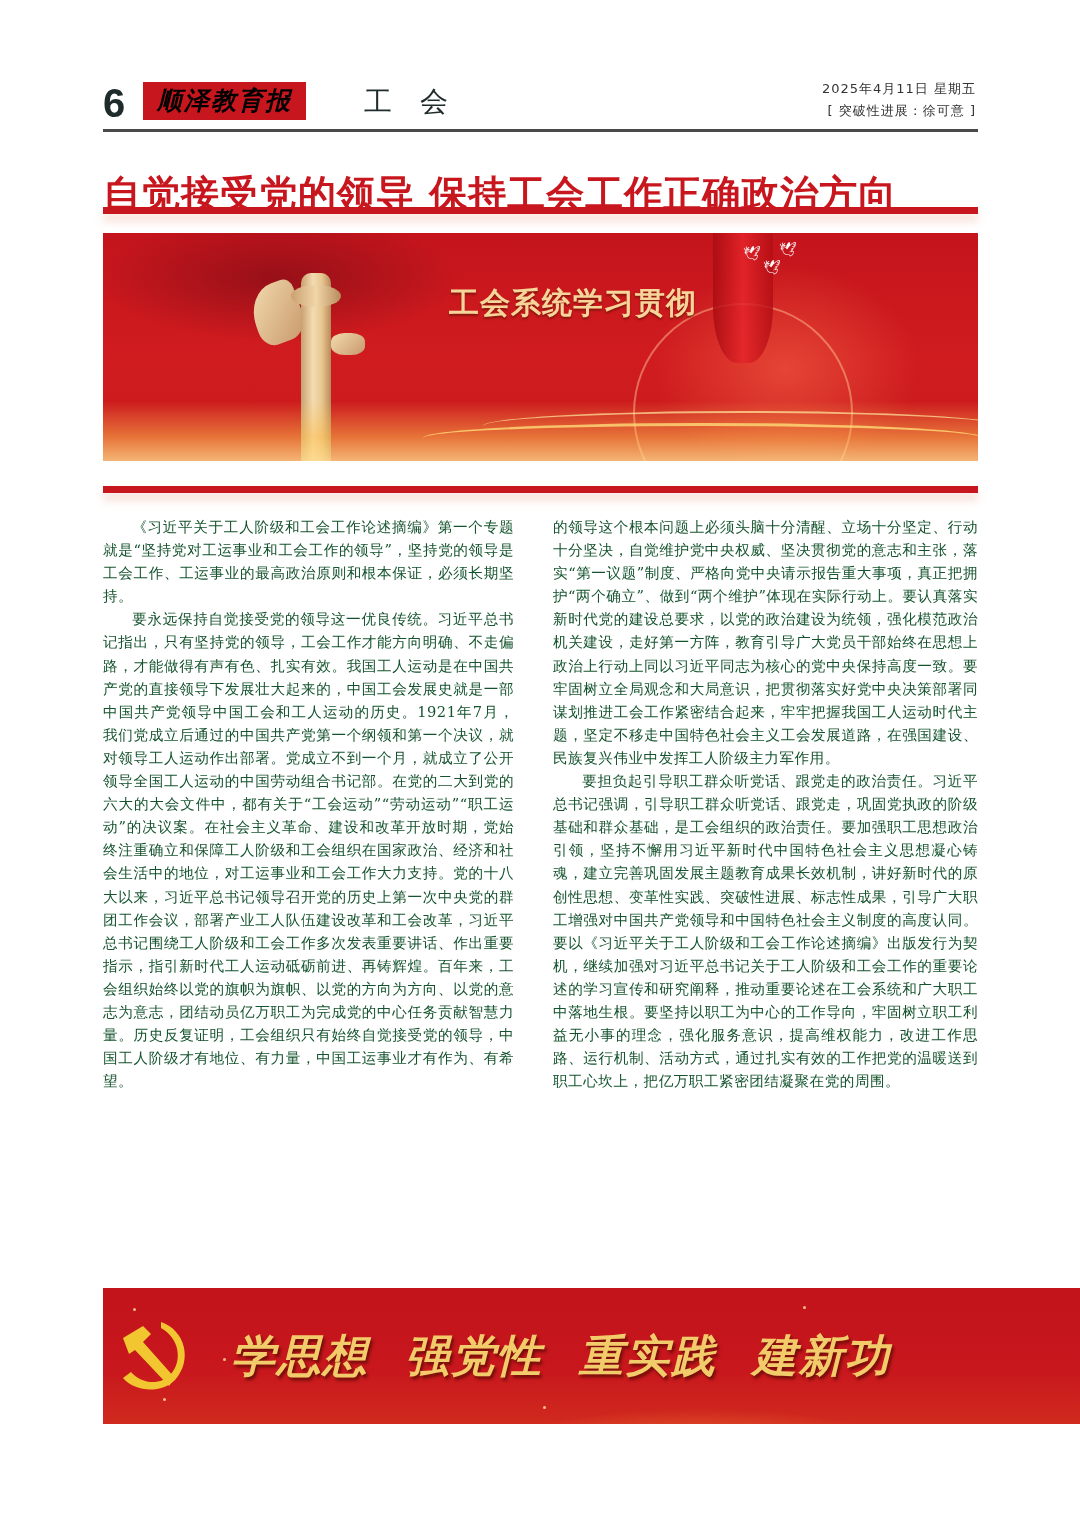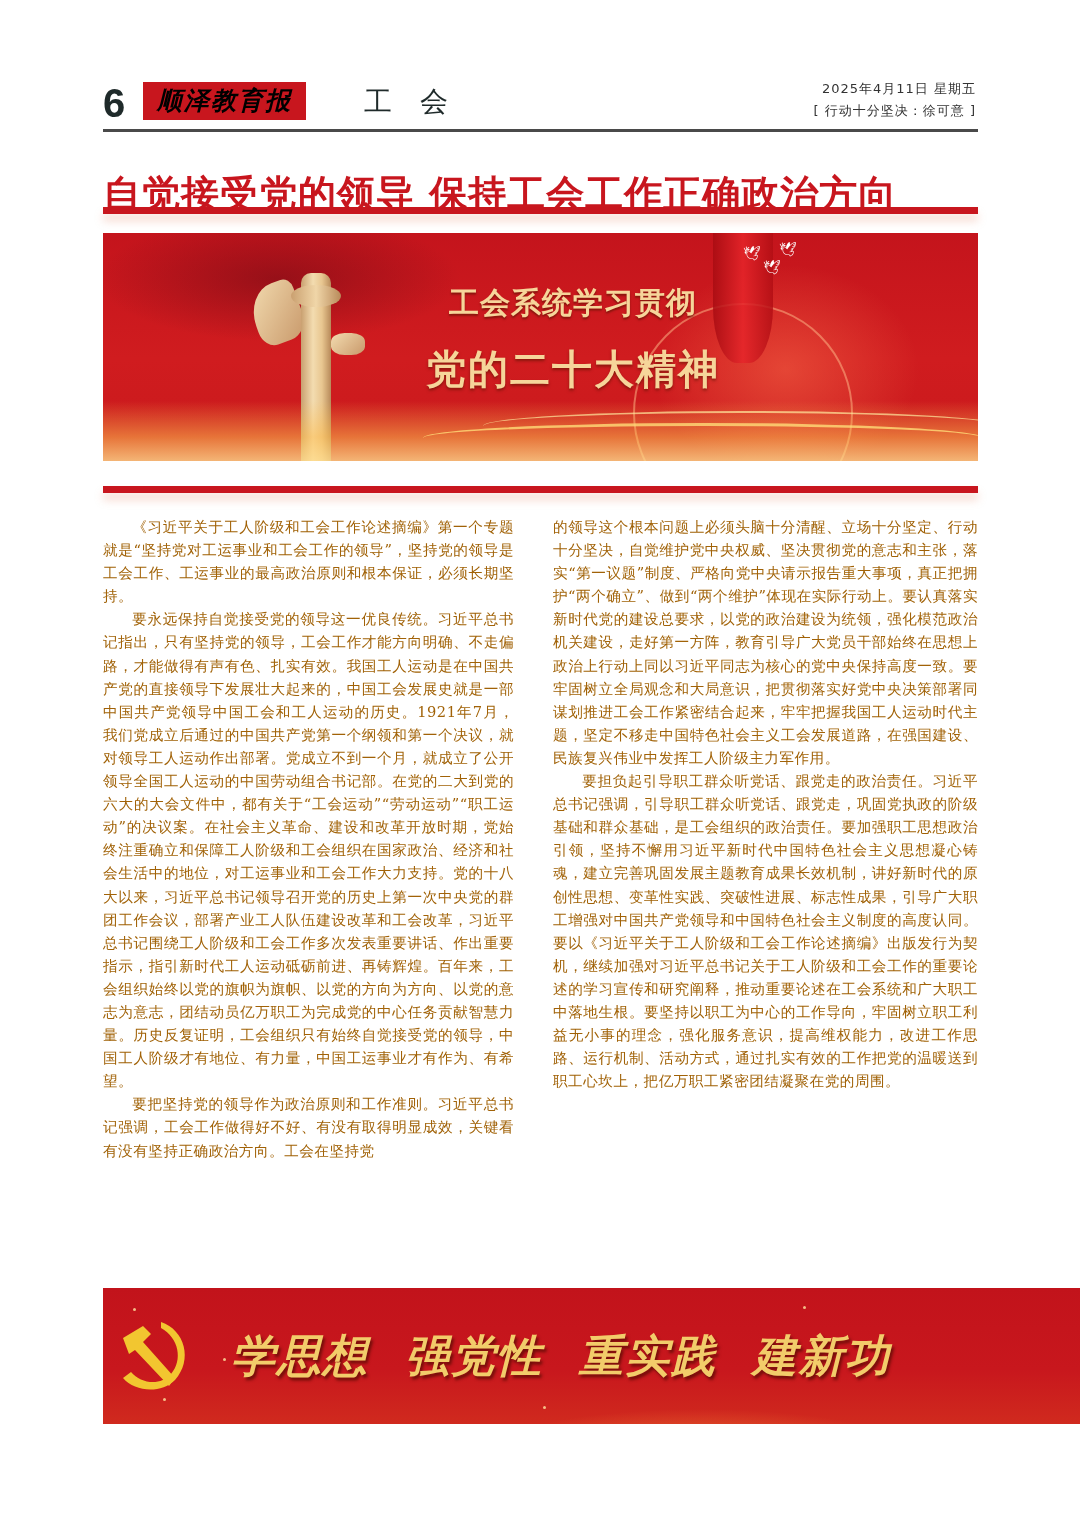--- a/index.html
+++ b/index.html
@@ -36,21 +36,21 @@
     background: linear-gradient(90deg, #c9a070 0%, #f3dcb0 40%, #e8c690 70%, #b88a5a 100%); }
   .hero .pillar-cap { position: absolute; left: 188px; top: 52px; width: 50px; height: 22px; border-radius: 50%; background: linear-gradient(90deg,#caa070,#f0d6a8,#b88a5a); }
   .hero .wing-l { position: absolute; left: 150px; top: 50px; width: 48px; height: 60px; border-radius: 60% 20% 40% 30%; background: linear-gradient(135deg,#f3dcb0,#c8986a); transform: rotate(-20deg); }
   .hero .wing-r { position: absolute; left: 228px; top: 100px; width: 34px; height: 22px; border-radius: 40%; background: linear-gradient(135deg,#f3dcb0,#c8986a); }
   .hero .ribbon { position: absolute; left: 610px; top: -10px; width: 60px; height: 140px; background: linear-gradient(90deg,#a80c12,#e6252a,#b20e14); border-radius: 0 0 40% 40%; opacity: 0.85; }
   .hero .dove { position: absolute; color: #fff; font-size: 14px; }
   .hero-title { position: absolute; left: 300px; top: 50px; width: 340px; text-align: center; font-family: "DejaVu Sans", sans-serif; font-weight: bold; font-size: 30px; letter-spacing: 1px; color: #f6d59a; text-shadow: 0 2px 2px rgba(90,20,0,0.6); line-height: 40px; }
   .hero-subtitle { position: absolute; left: 300px; top: 110px; width: 340px; text-align: center; font-family: "DejaVu Sans", sans-serif; font-weight: bold; font-size: 40px; letter-spacing: 2px; color: #f6d59a; text-shadow: 0 2px 3px rgba(90,20,0,0.6); line-height: 52px; }
 
   
-  .col { position: absolute; top: 515px; font-size: 14.6px; line-height: 23.1px; color: #a16207; text-align: justify; letter-spacing: 0.5px; }
+  .col { position: absolute; top: 515px; font-size: 14.6px; line-height: 23.1px; color: #14532d; text-align: justify; letter-spacing: 0.5px; }
   .col-left { left: 103px; width: 411px; }
   .col-right { left: 553px; width: 425px; }
   .col p { text-indent: 2em; }
   .col p.cont { text-indent: 0; }
 
   
   .slogan-banner { position: absolute; left: 103px; top: 1288px; width: 995px; height: 136px; overflow: hidden;
     background:
       radial-gradient(ellipse 300px 60px at 60% 120%, rgba(255,150,60,0.55), rgba(255,150,60,0) 70%),
       linear-gradient(180deg, #c2131b 0%, #c8171d 60%, #d02a1e 100%); }
@@ -60,49 +60,47 @@
   .sparkle { position: absolute; width: 3px; height: 3px; border-radius: 50%; background: #ffe6a0; opacity: 0.8; }
 </style>
 </head>
 <body>
 
 <header class="masthead">
   <div class="page-num">6</div>
   <div class="paper-name">顺泽教育报</div>
   <div class="section-name">工会</div>
   <div class="date-line">2025年4月11日 星期五</div>
-  <div class="editor-line">[ 行动十分坚决：徐可意 ]</div>
+  <div class="editor-line">[ 突破性进展：徐可意 ]</div>
 </header>
 <div class="masthead-rule"></div>
 
 <h1 class="headline">自觉接受党的领导 保持工会工作正确政治方向</h1>
 <div class="red-rule rule-1"></div>
 
 <div class="hero">
   <div class="sun"></div>
   <div class="ribbon"></div>
   <span class="dove" style="left:640px; top:12px;">🕊</span>
   <span class="dove" style="left:660px; top:26px;">🕊</span>
   <span class="dove" style="left:676px; top:8px;">🕊</span>
   <div class="wing-l"></div>
   <div class="pillar"></div>
   <div class="pillar-cap"></div>
   <div class="wing-r"></div>
   <div class="glow"></div>
   <div class="wave"></div>
   <div class="wave2"></div>
   <div class="hero-title">工会系统学习贯彻</div>
-  <div class="hero-subtitle">党的二十大精神</div>
 </div>
 <div class="red-rule rule-2"></div>
 
 <div class="col col-left">
   <p>《习近平关于工人阶级和工会工作论述摘编》第一个专题就是“坚持党对工运事业和工会工作的领导”，坚持党的领导是工会工作、工运事业的最高政治原则和根本保证，必须长期坚持。</p>
   <p>要永远保持自觉接受党的领导这一优良传统。习近平总书记指出，只有坚持党的领导，工会工作才能方向明确、不走偏路，才能做得有声有色、扎实有效。我国工人运动是在中国共产党的直接领导下发展壮大起来的，中国工会发展史就是一部中国共产党领导中国工会和工人运动的历史。1921年7月，我们党成立后通过的中国共产党第一个纲领和第一个决议，就对领导工人运动作出部署。党成立不到一个月，就成立了公开领导全国工人运动的中国劳动组合书记部。在党的二大到党的六大的大会文件中，都有关于“工会运动”“劳动运动”“职工运动”的决议案。在社会主义革命、建设和改革开放时期，党始终注重确立和保障工人阶级和工会组织在国家政治、经济和社会生活中的地位，对工运事业和工会工作大力支持。党的十八大以来，习近平总书记领导召开党的历史上第一次中央党的群团工作会议，部署产业工人队伍建设改革和工会改革，习近平总书记围绕工人阶级和工会工作多次发表重要讲话、作出重要指示，指引新时代工人运动砥砺前进、再铸辉煌。百年来，工会组织始终以党的旗帜为旗帜、以党的方向为方向、以党的意志为意志，团结动员亿万职工为完成党的中心任务贡献智慧力量。历史反复证明，工会组织只有始终自觉接受党的领导，中国工人阶级才有地位、有力量，中国工运事业才有作为、有希望。</p>
-  <p>要把坚持党的领导作为政治原则和工作准则。习近平总书记强调，工会工作做得好不好、有没有取得明显成效，关键看有没有坚持正确政治方向。工会在坚持党</p>
 </div>
 <div class="col col-right">
   <p class="cont">的领导这个根本问题上必须头脑十分清醒、立场十分坚定、行动十分坚决，自觉维护党中央权威、坚决贯彻党的意志和主张，落实“第一议题”制度、严格向党中央请示报告重大事项，真正把拥护“两个确立”、做到“两个维护”体现在实际行动上。要认真落实新时代党的建设总要求，以党的政治建设为统领，强化模范政治机关建设，走好第一方阵，教育引导广大党员干部始终在思想上政治上行动上同以习近平同志为核心的党中央保持高度一致。要牢固树立全局观念和大局意识，把贯彻落实好党中央决策部署同谋划推进工会工作紧密结合起来，牢牢把握我国工人运动时代主题，坚定不移走中国特色社会主义工会发展道路，在强国建设、民族复兴伟业中发挥工人阶级主力军作用。</p>
   <p>要担负起引导职工群众听党话、跟党走的政治责任。习近平总书记强调，引导职工群众听党话、跟党走，巩固党执政的阶级基础和群众基础，是工会组织的政治责任。要加强职工思想政治引领，坚持不懈用习近平新时代中国特色社会主义思想凝心铸魂，建立完善巩固发展主题教育成果长效机制，讲好新时代的原创性思想、变革性实践、突破性进展、标志性成果，引导广大职工增强对中国共产党领导和中国特色社会主义制度的高度认同。要以《习近平关于工人阶级和工会工作论述摘编》出版发行为契机，继续加强对习近平总书记关于工人阶级和工会工作的重要论述的学习宣传和研究阐释，推动重要论述在工会系统和广大职工中落地生根。要坚持以职工为中心的工作导向，牢固树立职工利益无小事的理念，强化服务意识，提高维权能力，改进工作思路、运行机制、活动方式，通过扎实有效的工作把党的温暖送到职工心坎上，把亿万职工紧密团结凝聚在党的周围。</p>
 </div>
 
 <div class="slogan-banner">
   <div class="sparkle" style="left:30px; top:20px;"></div>
   <div class="sparkle" style="left:60px; top:110px;"></div>
   <div class="sparkle" style="left:440px; top:118px;"></div>

